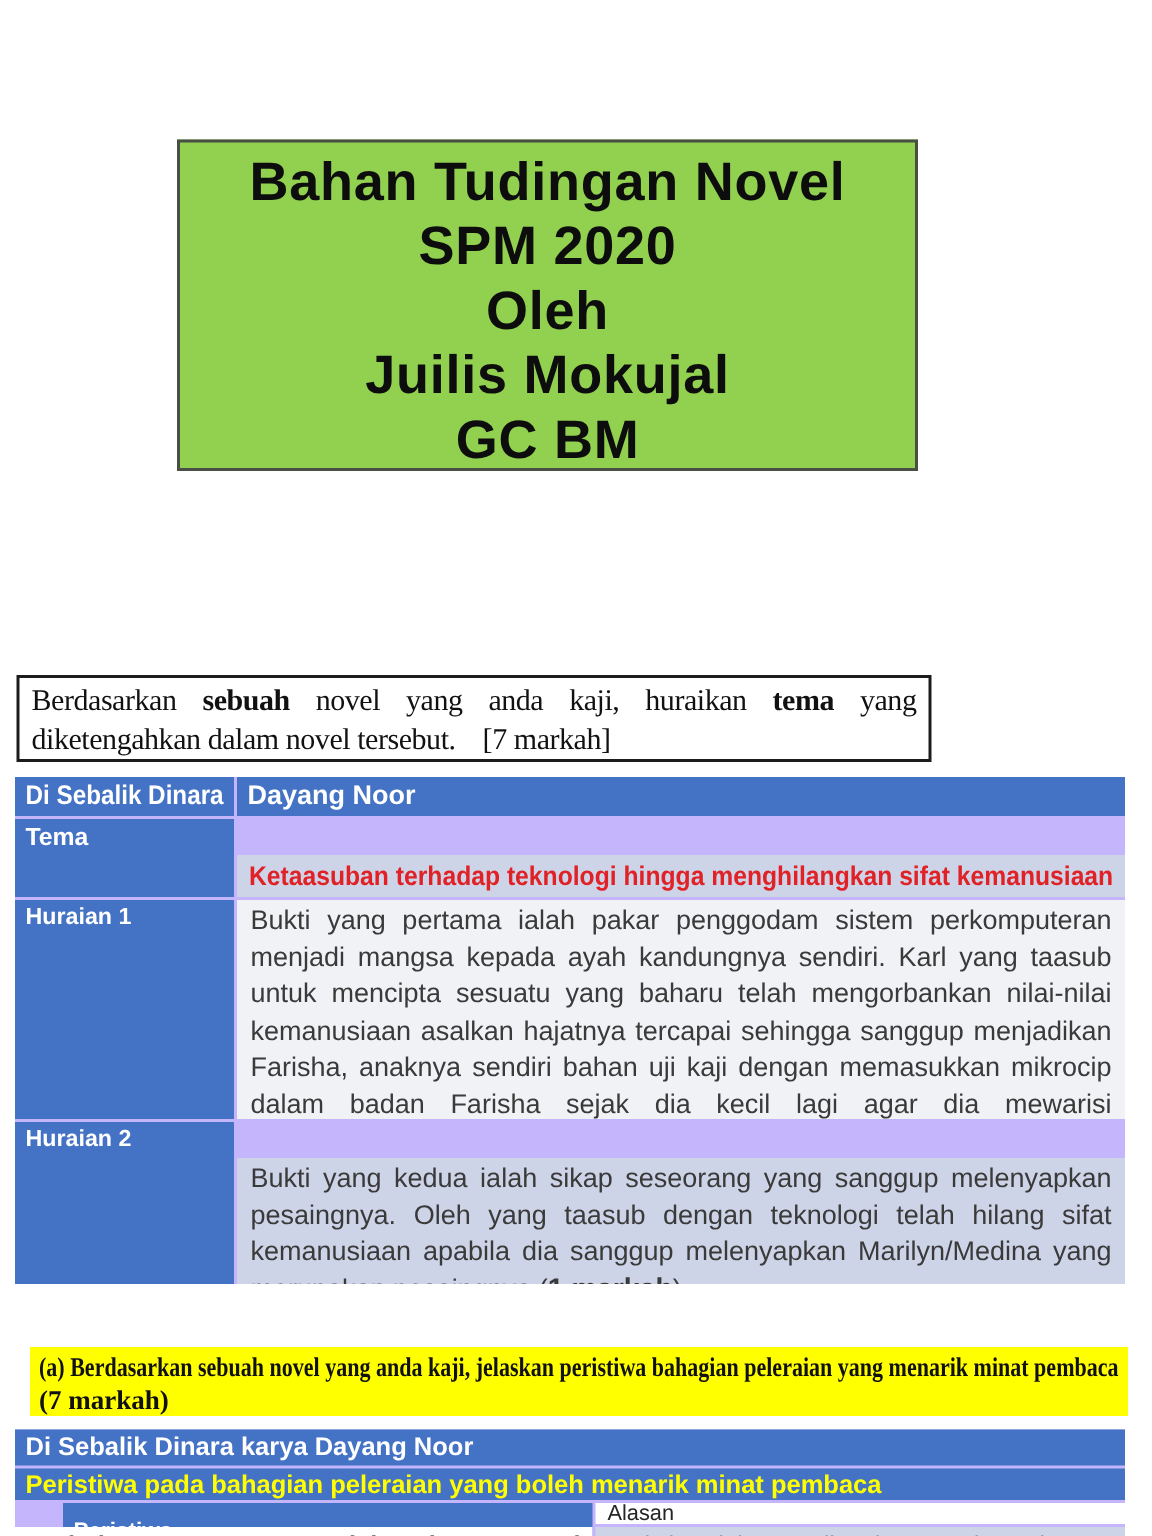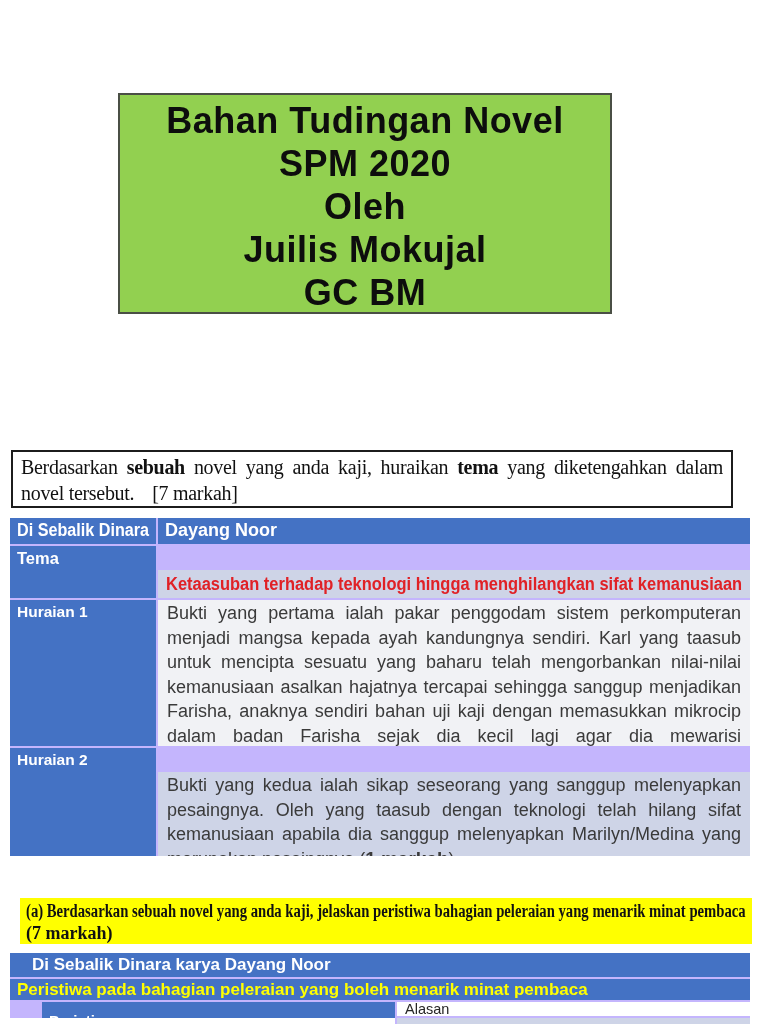--- a/index.html
+++ b/index.html
@@ -22,21 +22,21 @@
     background:var(--green);border:2px solid #4a4f45;
     text-align:center;padding-top:4px;overflow:hidden;
   }
   .title-line{
     display:block;font-weight:bold;font-size:36px;line-height:43px;
     color:#0d0d0d;letter-spacing:0.5px;white-space:nowrap;
   }
 
   
   .q-box{
-    position:absolute;left:11px;top:450px;width:722px;height:58px;
+    position:absolute;left:11px;top:450px;width:610px;height:58px;
     border:2px solid #1c1c1c;background:#fff;
     font-family:"Liberation Serif",serif;font-size:20px;line-height:26px;
     letter-spacing:-0.3px;color:#111;
     padding:2px 8px;text-align:justify;overflow:hidden;
   }
   .q-box .marks{margin-left:18px;}
 
   
   .tbl{position:absolute;display:grid;gap:2px;background:#c4b5fd;}
   #analysis-table{
@@ -60,21 +60,21 @@
     color:var(--red);font-weight:bold;font-size:18px;line-height:25px;
     padding:2px 8px;
   }
   .body-text{
     font-size:18px;line-height:24.6px;color:var(--ink);
     text-align:justify;padding:1px 9px 0 9px;
   }
   .body-text .mk{font-weight:bold;font-size:19px;}
   .span2{grid-column:1/3;}
   .row-b{color:var(--yellow);font-weight:bold;font-size:17px;line-height:19px;padding:1px 7px;}
-  .row-a{font-size:17px;line-height:21px;padding:1px 22px;}
+  .row-a{font-size:17px;line-height:21px;padding:1px 7px;}
   .col-head-left{font-size:15px;line-height:14px;padding:12px 7px;margin-left:32px;}
   .col-head-right{background:#fff;color:#262626;font-size:14.5px;line-height:14px;padding:0 8px;}
   .event-cell{
     background:#fff;color:#000;font-weight:bold;font-size:17px;line-height:22px;
     padding:2px 8px;text-align:justify;text-align-last:justify;
   }
   .reason-cell{
     background:var(--band);color:var(--gray);font-size:16px;line-height:21px;
     padding:2px 8px;text-align:justify;text-align-last:justify;
   }

